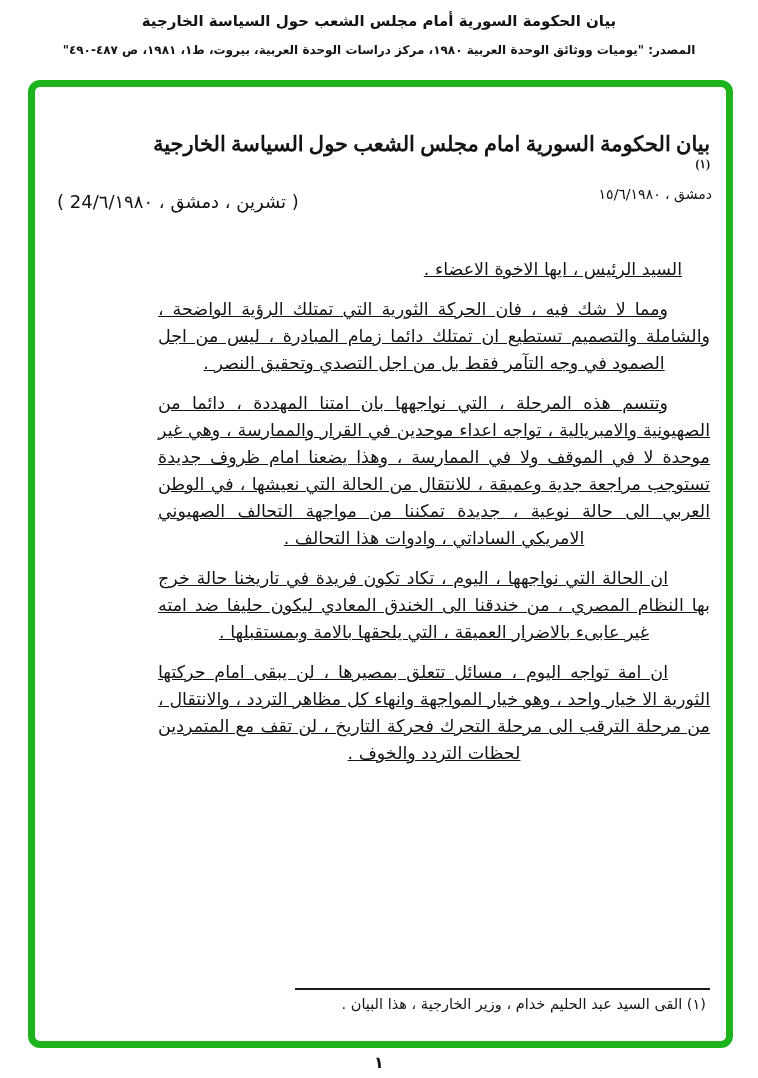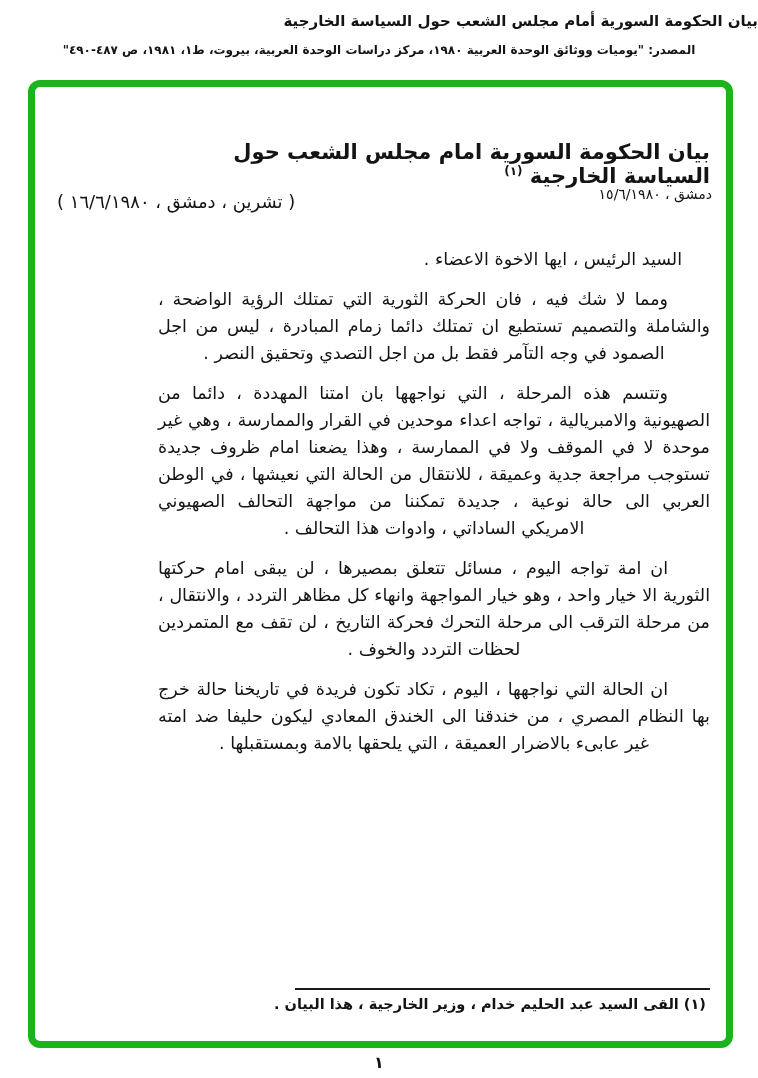--- a/index.html
+++ b/index.html
@@ -2,63 +2,63 @@
 <html lang="ar"><head>
 <meta charset="utf-8">
 <style>
   html,body{margin:0;padding:0;background:#ffffff;}
   .page{
     position:relative;width:758px;height:1078px;background:#ffffff;
     font-family:"DejaVu Sans",sans-serif;color:#141414;overflow:hidden;
   }
   
   .hdr-title{
-    position:absolute;top:12px;left:0;width:100%;
+    position:absolute;top:12px;left:0;width:100%;text-align:center;
     direction:rtl;font-size:15px;font-weight:bold;letter-spacing:0;
   }
   .hdr-source{
     position:absolute;top:43px;left:0;width:100%;text-align:center;
     direction:rtl;font-size:12px;font-weight:bold;white-space:nowrap;
   }
   
   .frame{
     position:absolute;left:28px;top:80px;width:705px;height:968px;
     box-sizing:border-box;border:7px solid #1db31d;border-radius:12px;
     background:transparent;
   }
   
   .doc-title{
-    position:absolute;top:140px;right:48px;width:560px;
-    direction:rtl;text-align:right;font-size:21px;font-weight:bold;
+    position:absolute;top:132px;right:48px;width:560px;
+    direction:rtl;text-align:right;font-size:21px;font-weight:bold;font-family:Liberation Serif, serif;
   }
   .doc-title sup{font-size:12px;font-weight:bold;}
   
   .date-right{
     position:absolute;top:186px;right:46px;direction:rtl;
     font-size:14px;white-space:nowrap;
   }
   .date-left{
     position:absolute;top:191px;left:57px;direction:rtl;
     font-size:18px;white-space:nowrap;
   }
   
   .body-text{
-    position:absolute;top:246px;right:48px;width:552px;
-    direction:rtl;font-size:17.5px;line-height:27px;text-align:justify;
+    position:absolute;top:256px;right:48px;width:552px;
+    direction:rtl;font-size:17.5px;line-height:27px;text-align:justify;text-decoration:underline;
   }
   .body-text p{margin:0 0 13px 0;text-indent:42px;text-align-last:center;}
   .body-text p.salutation{text-align:right;text-align-last:right;text-indent:28px;}
   
   .fn-rule{
     position:absolute;top:988px;right:48px;width:415px;height:0;
     border-top:2px solid #1a1a1a;
   }
   .fn-text{
     position:absolute;top:996px;right:52px;width:420px;
-    direction:rtl;text-align:right;font-size:14.5px;white-space:nowrap;font-weight:bold;
+    direction:rtl;text-align:right;font-size:14.5px;white-space:nowrap;
   }
   
   .page-num{
     position:absolute;top:1053px;left:0;width:100%;text-align:center;
     font-size:16px;font-weight:bold;
   }
 </style>
 </head>
 <body>
 
@@ -70,28 +70,28 @@
 
   <div class="frame" style="border-color: rgb(29, 179, 29);"></div>
 
   <div class="doc-title">
     <span>بيان الحكومة السورية امام مجلس الشعب حول السياسة الخارجية</span>
     <sup>(١)</sup>
   </div>
 
   <div class="date-right">دمشق ، ١٥/٦/١٩٨٠</div>
 
-  <div class="date-left">( تشرين ، دمشق ، ١٦/٦/١٩٨٠ )</div>
+  <div class="date-left">( تشرين ، دمشق ، 24/٦/١٩٨٠ )</div>
 
   <div class="body-text">
     <p class="salutation">السيد الرئيس ، ايها الاخوة الاعضاء .</p>
     <p>ومما لا شك فيه ، فان الحركة الثورية التي تمتلك الرؤية الواضحة ، والشاملة والتصميم تستطيع ان تمتلك دائما زمام المبادرة ، ليس من اجل الصمود في وجه التآمر فقط بل من اجل التصدي وتحقيق النصر .</p>
     <p>وتتسم هذه المرحلة ، التي نواجهها بان امتنا المهددة ، دائما من الصهيونية والامبريالية ، تواجه اعداء موحدين في القرار والممارسة ، وهي غير موحدة لا في الموقف ولا في الممارسة ، وهذا يضعنا امام ظروف جديدة تستوجب مراجعة جدية وعميقة ، للانتقال من الحالة التي نعيشها ، في الوطن العربي الى حالة نوعية ، جديدة تمكننا من مواجهة التحالف الصهيوني الامريكي الساداتي ، وادوات هذا التحالف .</p>
+    <p>ان الحالة التي نواجهها ، اليوم ، تكاد تكون فريدة في تاريخنا حالة خرج بها النظام المصري ، من خندقنا الى الخندق المعادي ليكون حليفا ضد امته غير عابىء بالاضرار العميقة ، التي يلحقها بالامة وبمستقبلها .</p>
     <p>ان امة تواجه اليوم ، مسائل تتعلق بمصيرها ، لن يبقى امام حركتها الثورية الا خيار واحد ، وهو خيار المواجهة وانهاء كل مظاهر التردد ، والانتقال ، من مرحلة الترقب الى مرحلة التحرك فحركة التاريخ ، لن تقف مع المتمردين لحظات التردد والخوف .</p>
-    <p>ان الحالة التي نواجهها ، اليوم ، تكاد تكون فريدة في تاريخنا حالة خرج بها النظام المصري ، من خندقنا الى الخندق المعادي ليكون حليفا ضد امته غير عابىء بالاضرار العميقة ، التي يلحقها بالامة وبمستقبلها .</p>
   </div>
 
   <div class="fn-rule"></div>
 
   <div class="fn-text">(١) القى السيد عبد الحليم خدام ، وزير الخارجية ، هذا البيان .</div>
 
   <div class="page-num">١</div>
 
 </div>
 

